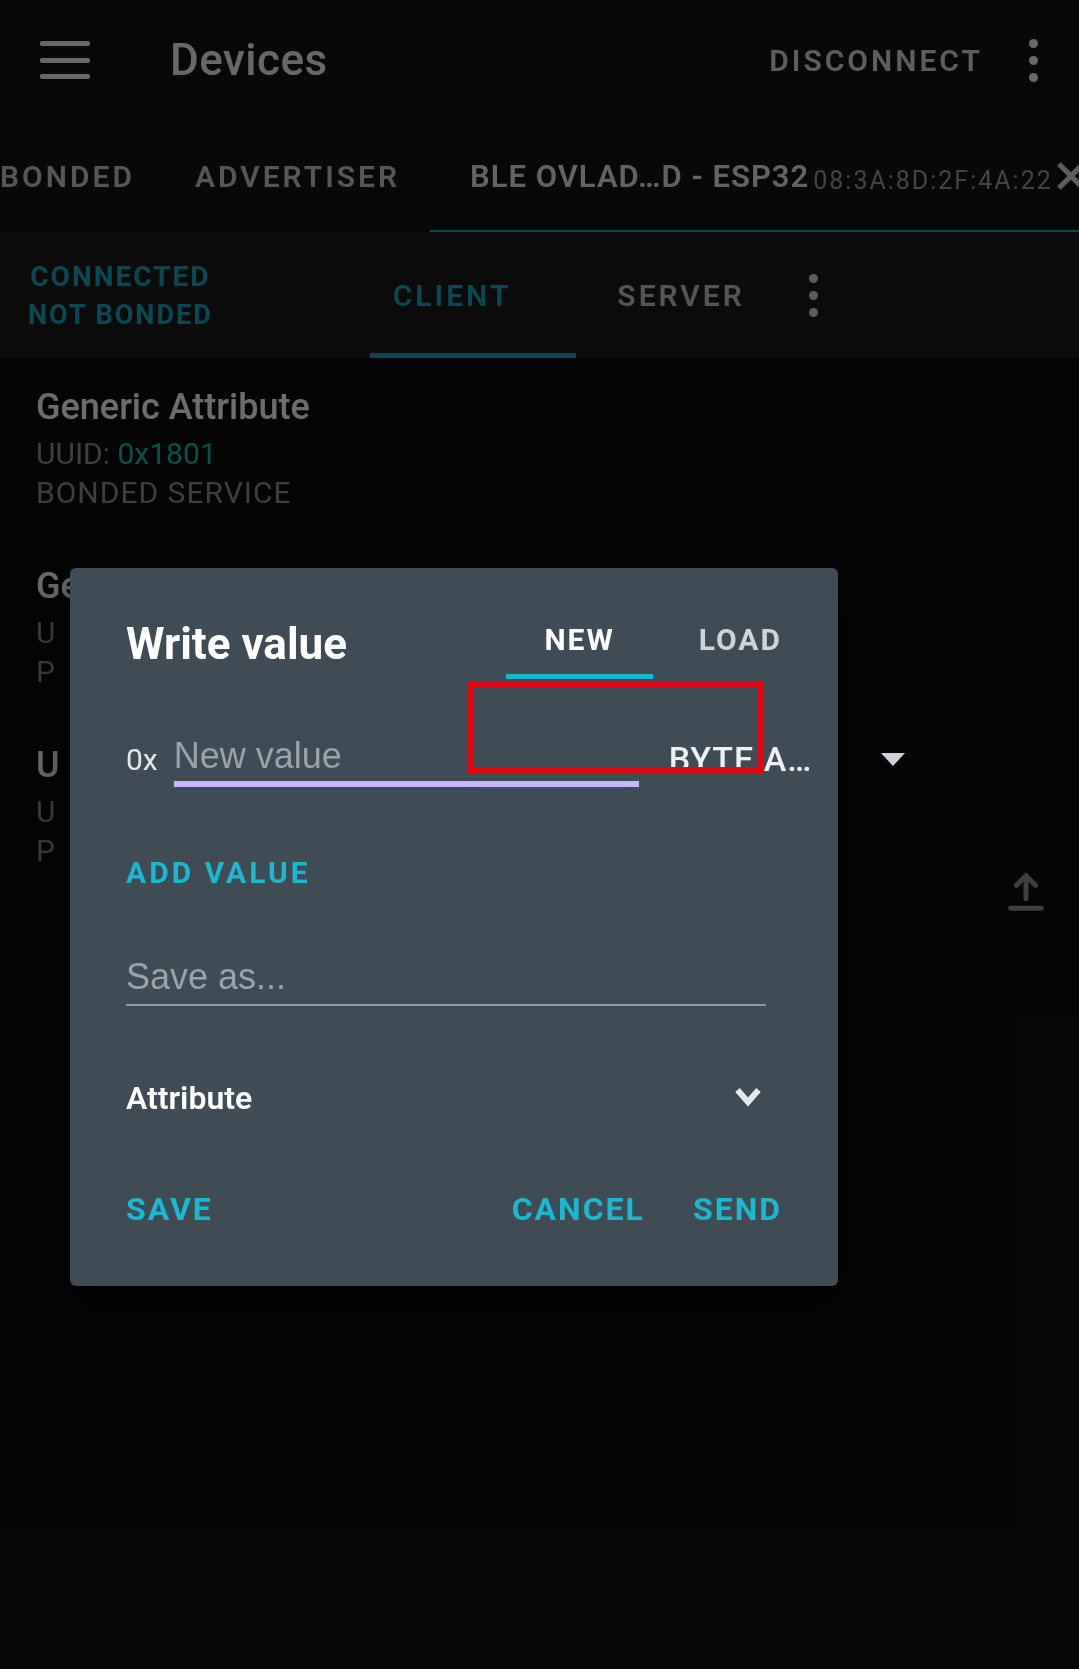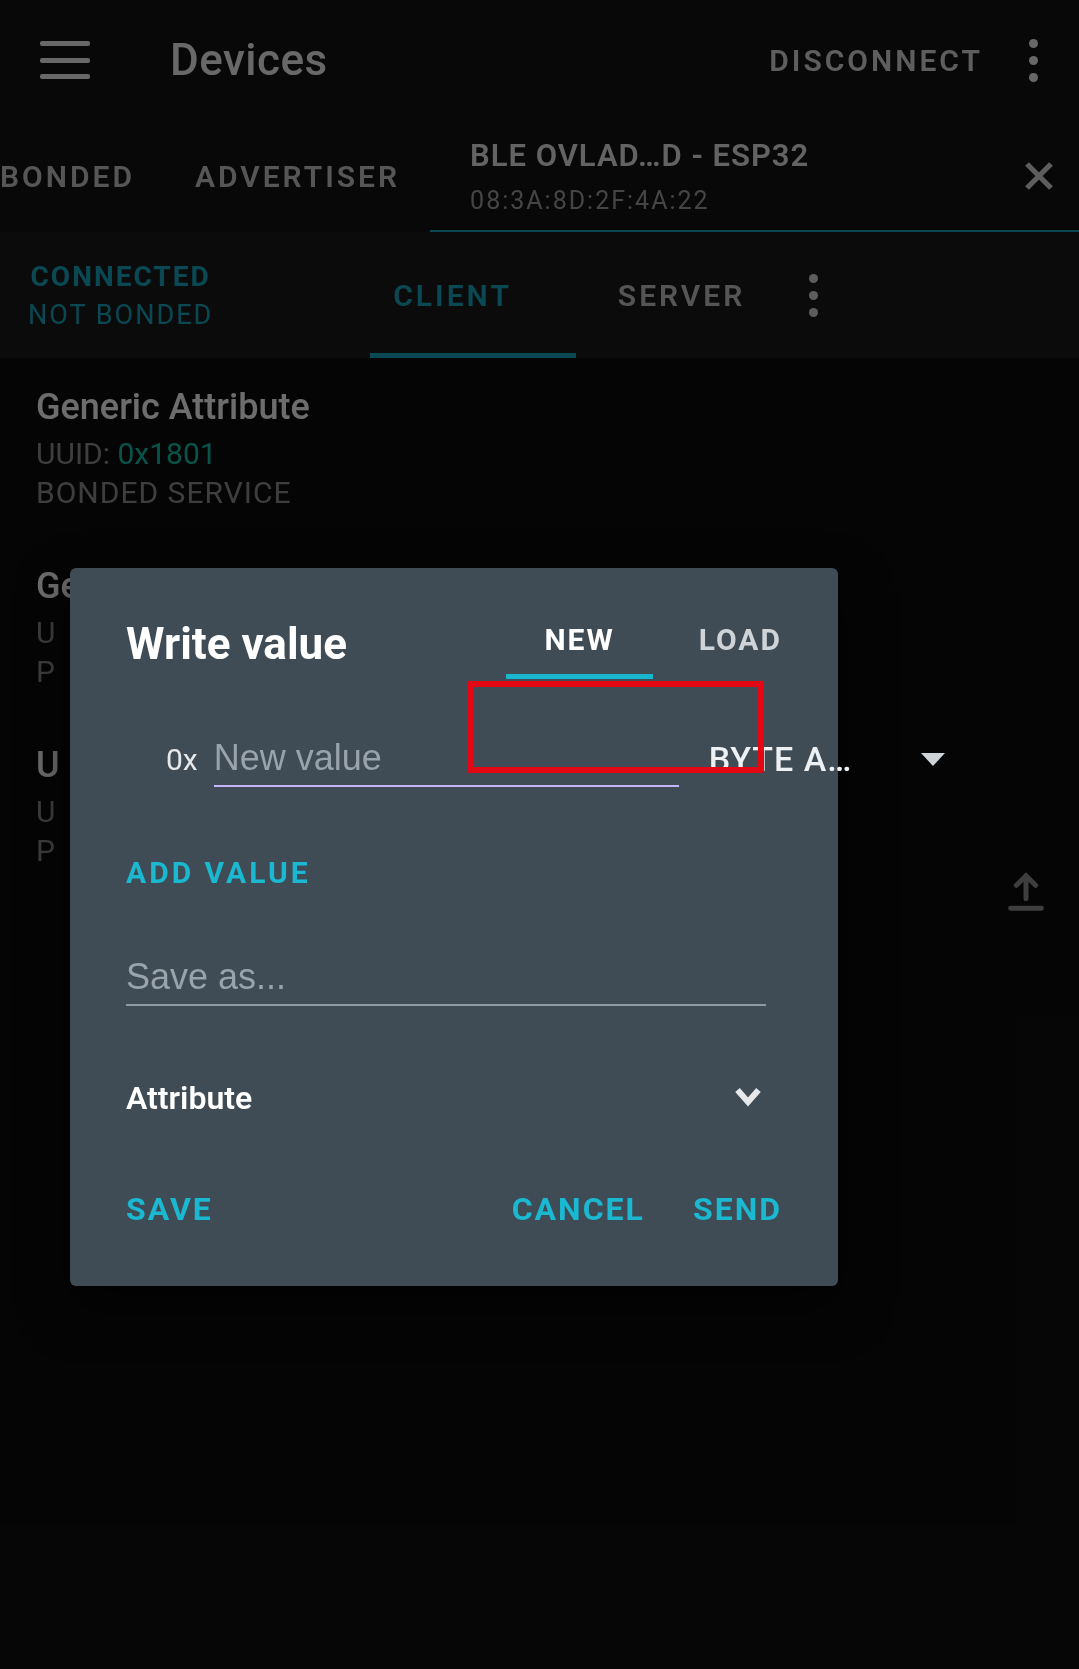--- a/index.html
+++ b/index.html
@@ -57,21 +57,21 @@
     display: flex;
     align-items: center;
   }
   .tab-item {
     font-size: 30px; font-weight: 600; letter-spacing: 3px;
     color: #bfbfbf; padding: 0 30px;
   }
   .tab-item.bonded { padding-left: 0; }
   .tab-device {
     flex: 1; padding-left: 40px;
-    display: flex; flex-direction: column; justify-content: center; gap: 12px;
+    display: flex; flex-direction: row; justify-content: center; gap: 4px; align-items: flex-end;
   }
   .tab-device-name {
     font-size: 31px; font-weight: 600; color: #dcdcdc;
     letter-spacing: 1px; white-space: nowrap; overflow: hidden;
   }
   .tab-device-addr {
     font-size: 25px; color: #9a9a9a; letter-spacing: 2px;
   }
   .tab-close {
     width: 80px; display: flex; align-items: center; justify-content: center;
@@ -90,21 +90,21 @@
     position: relative;
   }
   .status-left {
     padding-left: 28px;
     display: flex; flex-direction: column; gap: 6px; text-align: center;
   }
   .status-connected {
     font-size: 28px; font-weight: 700; letter-spacing: 2px; color: #17a1b8;
   }
   .status-bonded {
-    font-size: 27px; font-weight: 400; letter-spacing: 2px; color: #17a1b8;
+    font-size: 27px; font-weight: 700; letter-spacing: 2px; color: #17a1b8;
   }
   .subtab {
     font-size: 30px; font-weight: 600; letter-spacing: 3px; color: #bdbdbd;
   }
   .subtab.client { color: #17a1b8; margin-left: 180px; position: relative; }
   .subtab.server { margin-left: 106px; }
   .subtab-underline {
     position: absolute; left: 370px; width: 206px; height: 5px; background: #17a1b8;
     top: 353px;
   }
@@ -174,29 +174,29 @@
   }
   .dlg-tab.active { color: #ffffff; }
   .dlg-tab.active::after {
     content: "";
     position: absolute; left: -38px; right: -38px; bottom: -4px;
     height: 5px; background: #18b6cf;
   }
 
   .value-row {
     margin-top: 44px;
-    display: flex; align-items: center; gap: 12px; margin-left: 40px;
+    display: flex; align-items: center; gap: 12px;
   }
   .prefix-0x {
     font-size: 30px; color: #e6e8ea; margin-right: 4px;
   }
   .value-input {
     flex: 0 0 322px;
     height: 56px;
-    border: none; border-bottom: 2px solid #c4b5fd;
+    border: none; border-bottom: 6px solid #c4b5fd;
     background: transparent;
     font-size: 36px;
     color: #cfd4d8;
     outline: none;
   }
   .value-input::placeholder { color: #99a3ab; }
 
   .type-select {
     flex: 0 0 282px;
     height: 80px;

